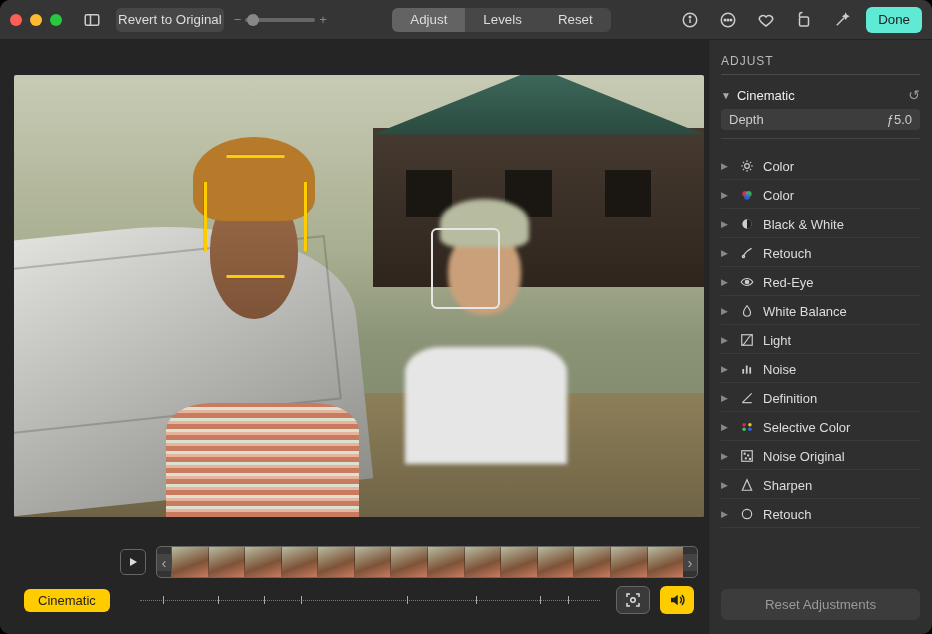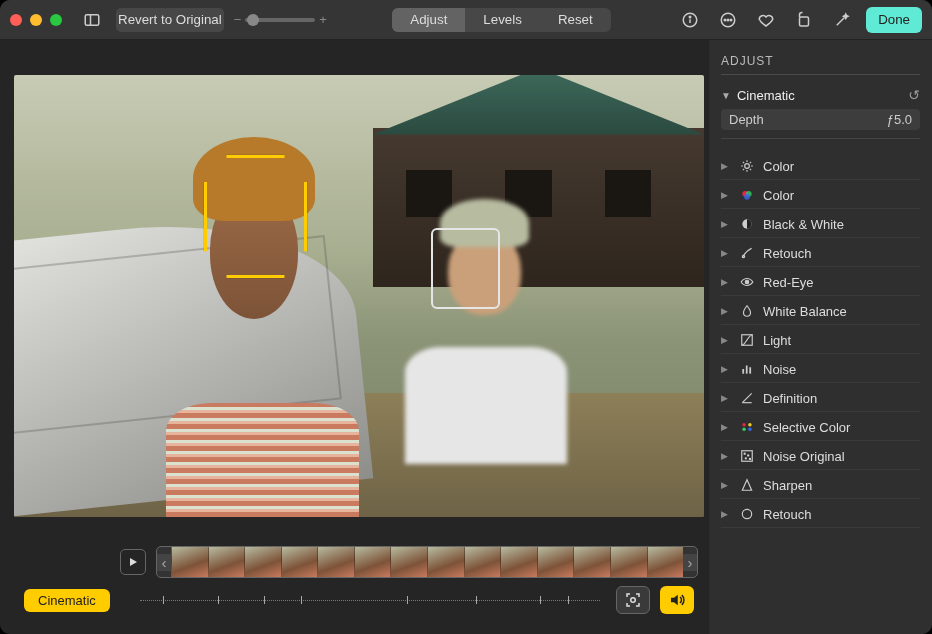--- a/index.html
+++ b/index.html
@@ -594,15 +594,18 @@
             <span class="chev">▶</span>
             <span class="ico">
               <svg width="14" height="14" viewBox="0 0 24 24" fill="none" stroke="#ccc" stroke-width="2">
                 <circle cx="12" cy="12" r="8"></circle>
               </svg>
             </span>
             <span>Retouch</span>
           </div>
         </div>
 
+      <button class="reset-adj-btn">
+        <span>Reset Adjustments</span>
+      </button>
     </div>
   </div>
 </div>
 
 </body></html>

